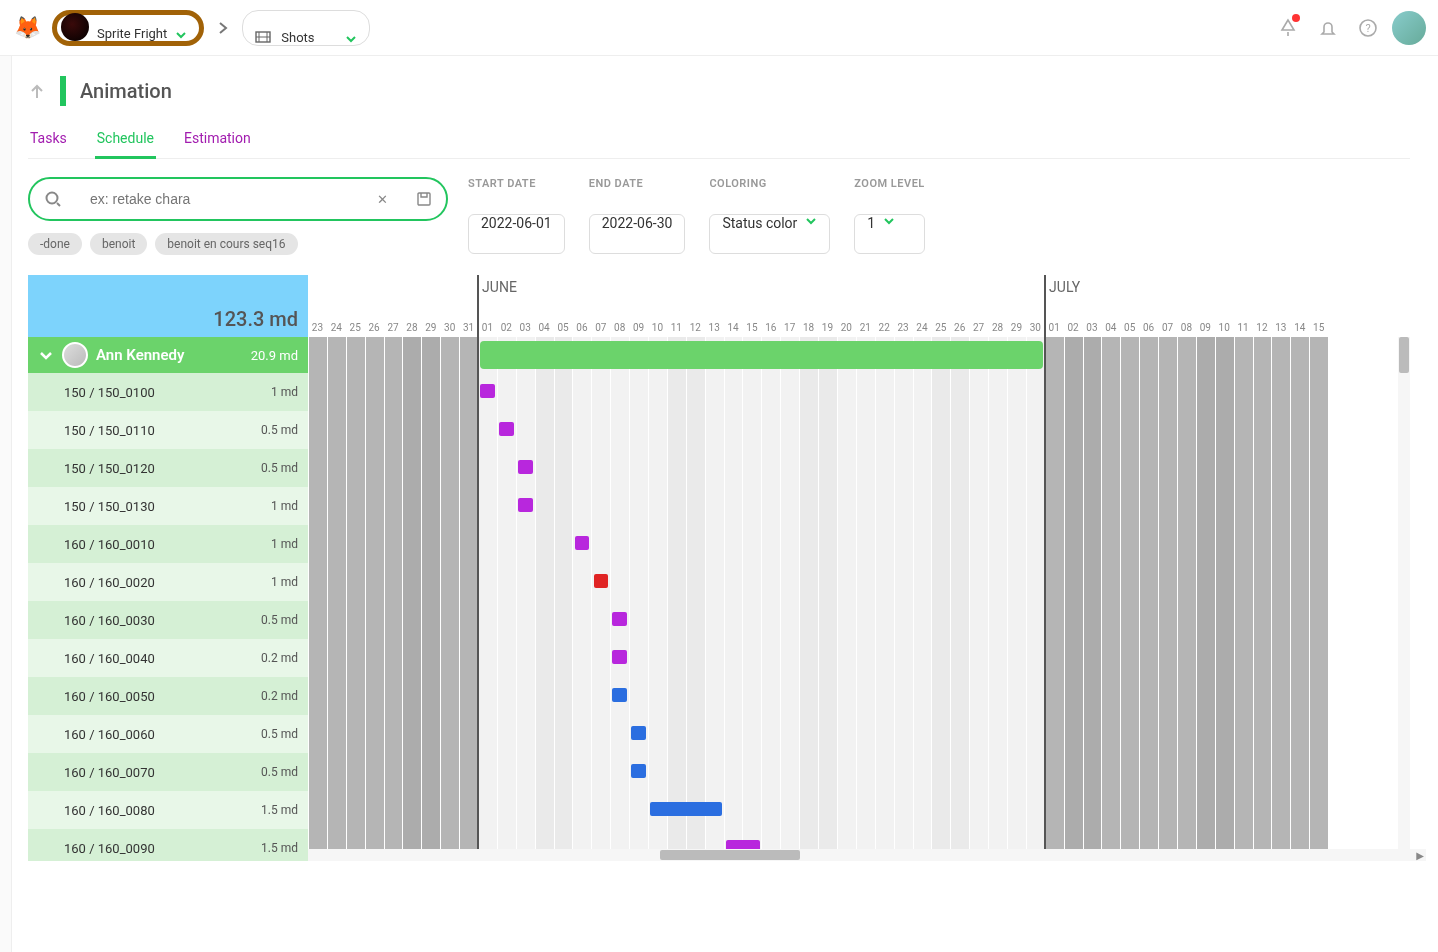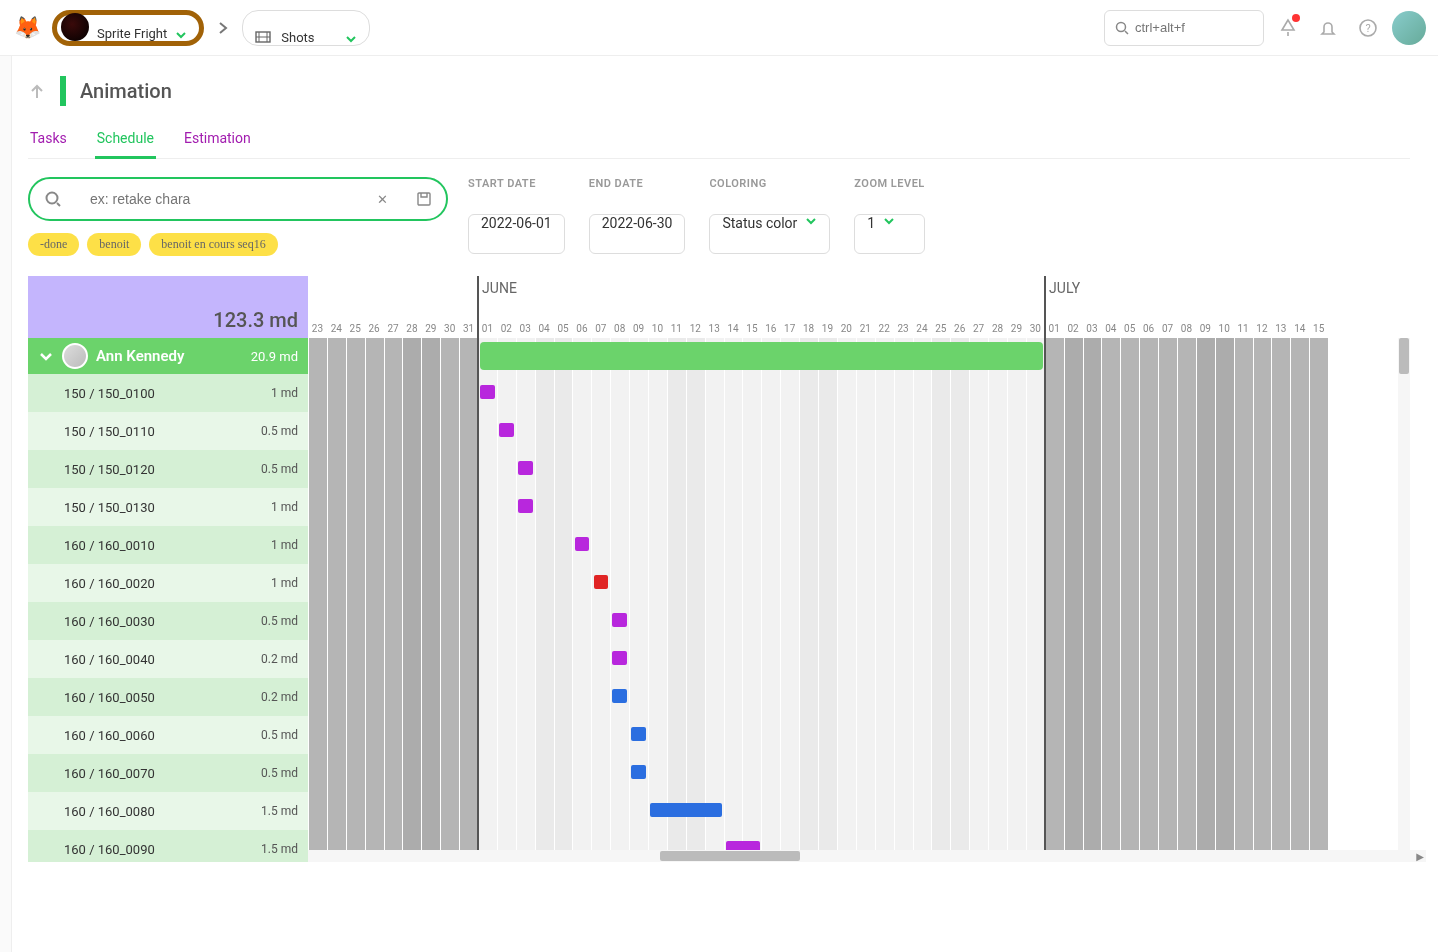--- a/index.html
+++ b/index.html
@@ -24,30 +24,30 @@
 .page-title { font-size:20px; color:#555; font-weight:500; }
 .tabs { display:flex; gap:26px; border-bottom:1px solid #eee; }
 .tab { padding: 6px 2px 10px; cursor:pointer; color:#a21caf; font-size:14px; }
 .tab.active { color:#22c55e; border-bottom:3px solid #22c55e; margin-bottom:-1px; }
 .toolbar { display:flex; align-items:flex-start; margin-top:18px; gap:20px; }
 .search-wrap { flex:1; max-width:420px; }
 .search-pill { display:flex; align-items:center; border:2px solid #22c55e; border-radius:24px; height:44px; padding:0 14px; gap:28px; }
 .search-pill input { border:none; outline:none; flex:1; font-size:14px; }
 .chip-x, .chip-save { color:#888; cursor:pointer; }
 .filter-chips { display:flex; gap:8px; margin-top:12px; }
-.chip { background:#fde047; border-radius:14px; padding:4px 12px; font-size:12px; color:#666; cursor:pointer;font-family:Liberation Serif, serif; }
+.chip { background:#e5e5e5; border-radius:14px; padding:4px 12px; font-size:12px; color:#666; cursor:pointer; }
 .toolbar-right { display:flex; gap:24px; align-items:flex-start; }
 .field-group { display:flex; flex-direction:column; gap:24px; }
 .field-label { font-size:11px; color:#999; font-weight:600; letter-spacing:0.5px; }
 .field-input { border:1px solid #ddd; border-radius:6px; height:40px; padding:0 12px; display:flex; gap:8px; font-size:14px; min-width:90px; cursor:pointer; }
 .chev-down { color:#22c55e; }
 
 .gantt-wrap { margin-top:20px; position:relative; margin-left:-28px; margin-right:-28px; padding-left:28px; padding-right:28px; }
 .gantt { display:flex; height:586px; overflow:hidden; position:relative; }
-.gantt-left { width:280px; flex:none; background:#c4b5fd; z-index:2; }
+.gantt-left { width:280px; flex:none; background:#7dd3fc; z-index:2; }
 .head-row { height:62px; display:flex; align-items:flex-end; justify-content:flex-end; padding:0 10px 6px; font-size:20px; color:#555; font-weight:500; }
 .artist-row { height:36px; background:#6bd36b; display:flex; align-items:center; padding:0 10px; color:#fff; gap:8px; }
 .artist-row .name { flex:1; font-weight:600; font-size:15px; }
 .artist-row .md { color:#fff; font-size:13px; }
 .row-avatar { width:26px; height:26px; border-radius:50%; background:linear-gradient(135deg,#ddd,#bbb); border:2px solid #fff; }
 .expand-chev { color:#fff; cursor:pointer; }
 .task-row { height:38px; display:flex; align-items:center; padding-left:36px; padding-right:10px; font-size:13px; }
 .task-row:nth-child(odd) { background:#d5f0d5; }
 .task-row:nth-child(even) { background:#e8f7e8; }
 .task-row .tname { flex:1; color:#333; }
@@ -110,29 +110,20 @@
         </svg>
     </span>
     <span>Shots</span>
     <span style="color:#22c55e;margin-left:20px">
       <svg width="12" height="12" viewBox="0 0 12 12">
           <path d="M2 4l4 4 4-4" stroke="currentColor" stroke-width="2" fill="none"></path>
         </svg>
     </span>
   </div>
   <div class="topbar-spacer"></div>
-  <div class="search-box">
-    <span>
-      <svg width="14" height="14" viewBox="0 0 14 14">
-          <circle cx="6" cy="6" r="4.5" stroke="#888" fill="none" stroke-width="1.5"></circle>
-          <path d="M10 10l3 3" stroke="#888" stroke-width="1.5"></path>
-        </svg>
-    </span>
-    <input placeholder="ctrl+alt+f" style="">
-  </div>
   <div class="top-icon">
     <svg width="20" height="20" viewBox="0 0 20 20">
         <path d="M10 2l-6 10h12z M10 14v4" stroke="#aaa" stroke-width="1.6" fill="none"></path>
       </svg>
     <div class="red-dot"></div>
   </div>
   <div class="top-icon">
     <svg width="20" height="20" viewBox="0 0 20 20">
         <path d="M6 14V9a4 4 0 018 0v5l2 2H4l2-2z" stroke="#aaa" stroke-width="1.6" fill="none"></path>
       </svg>

